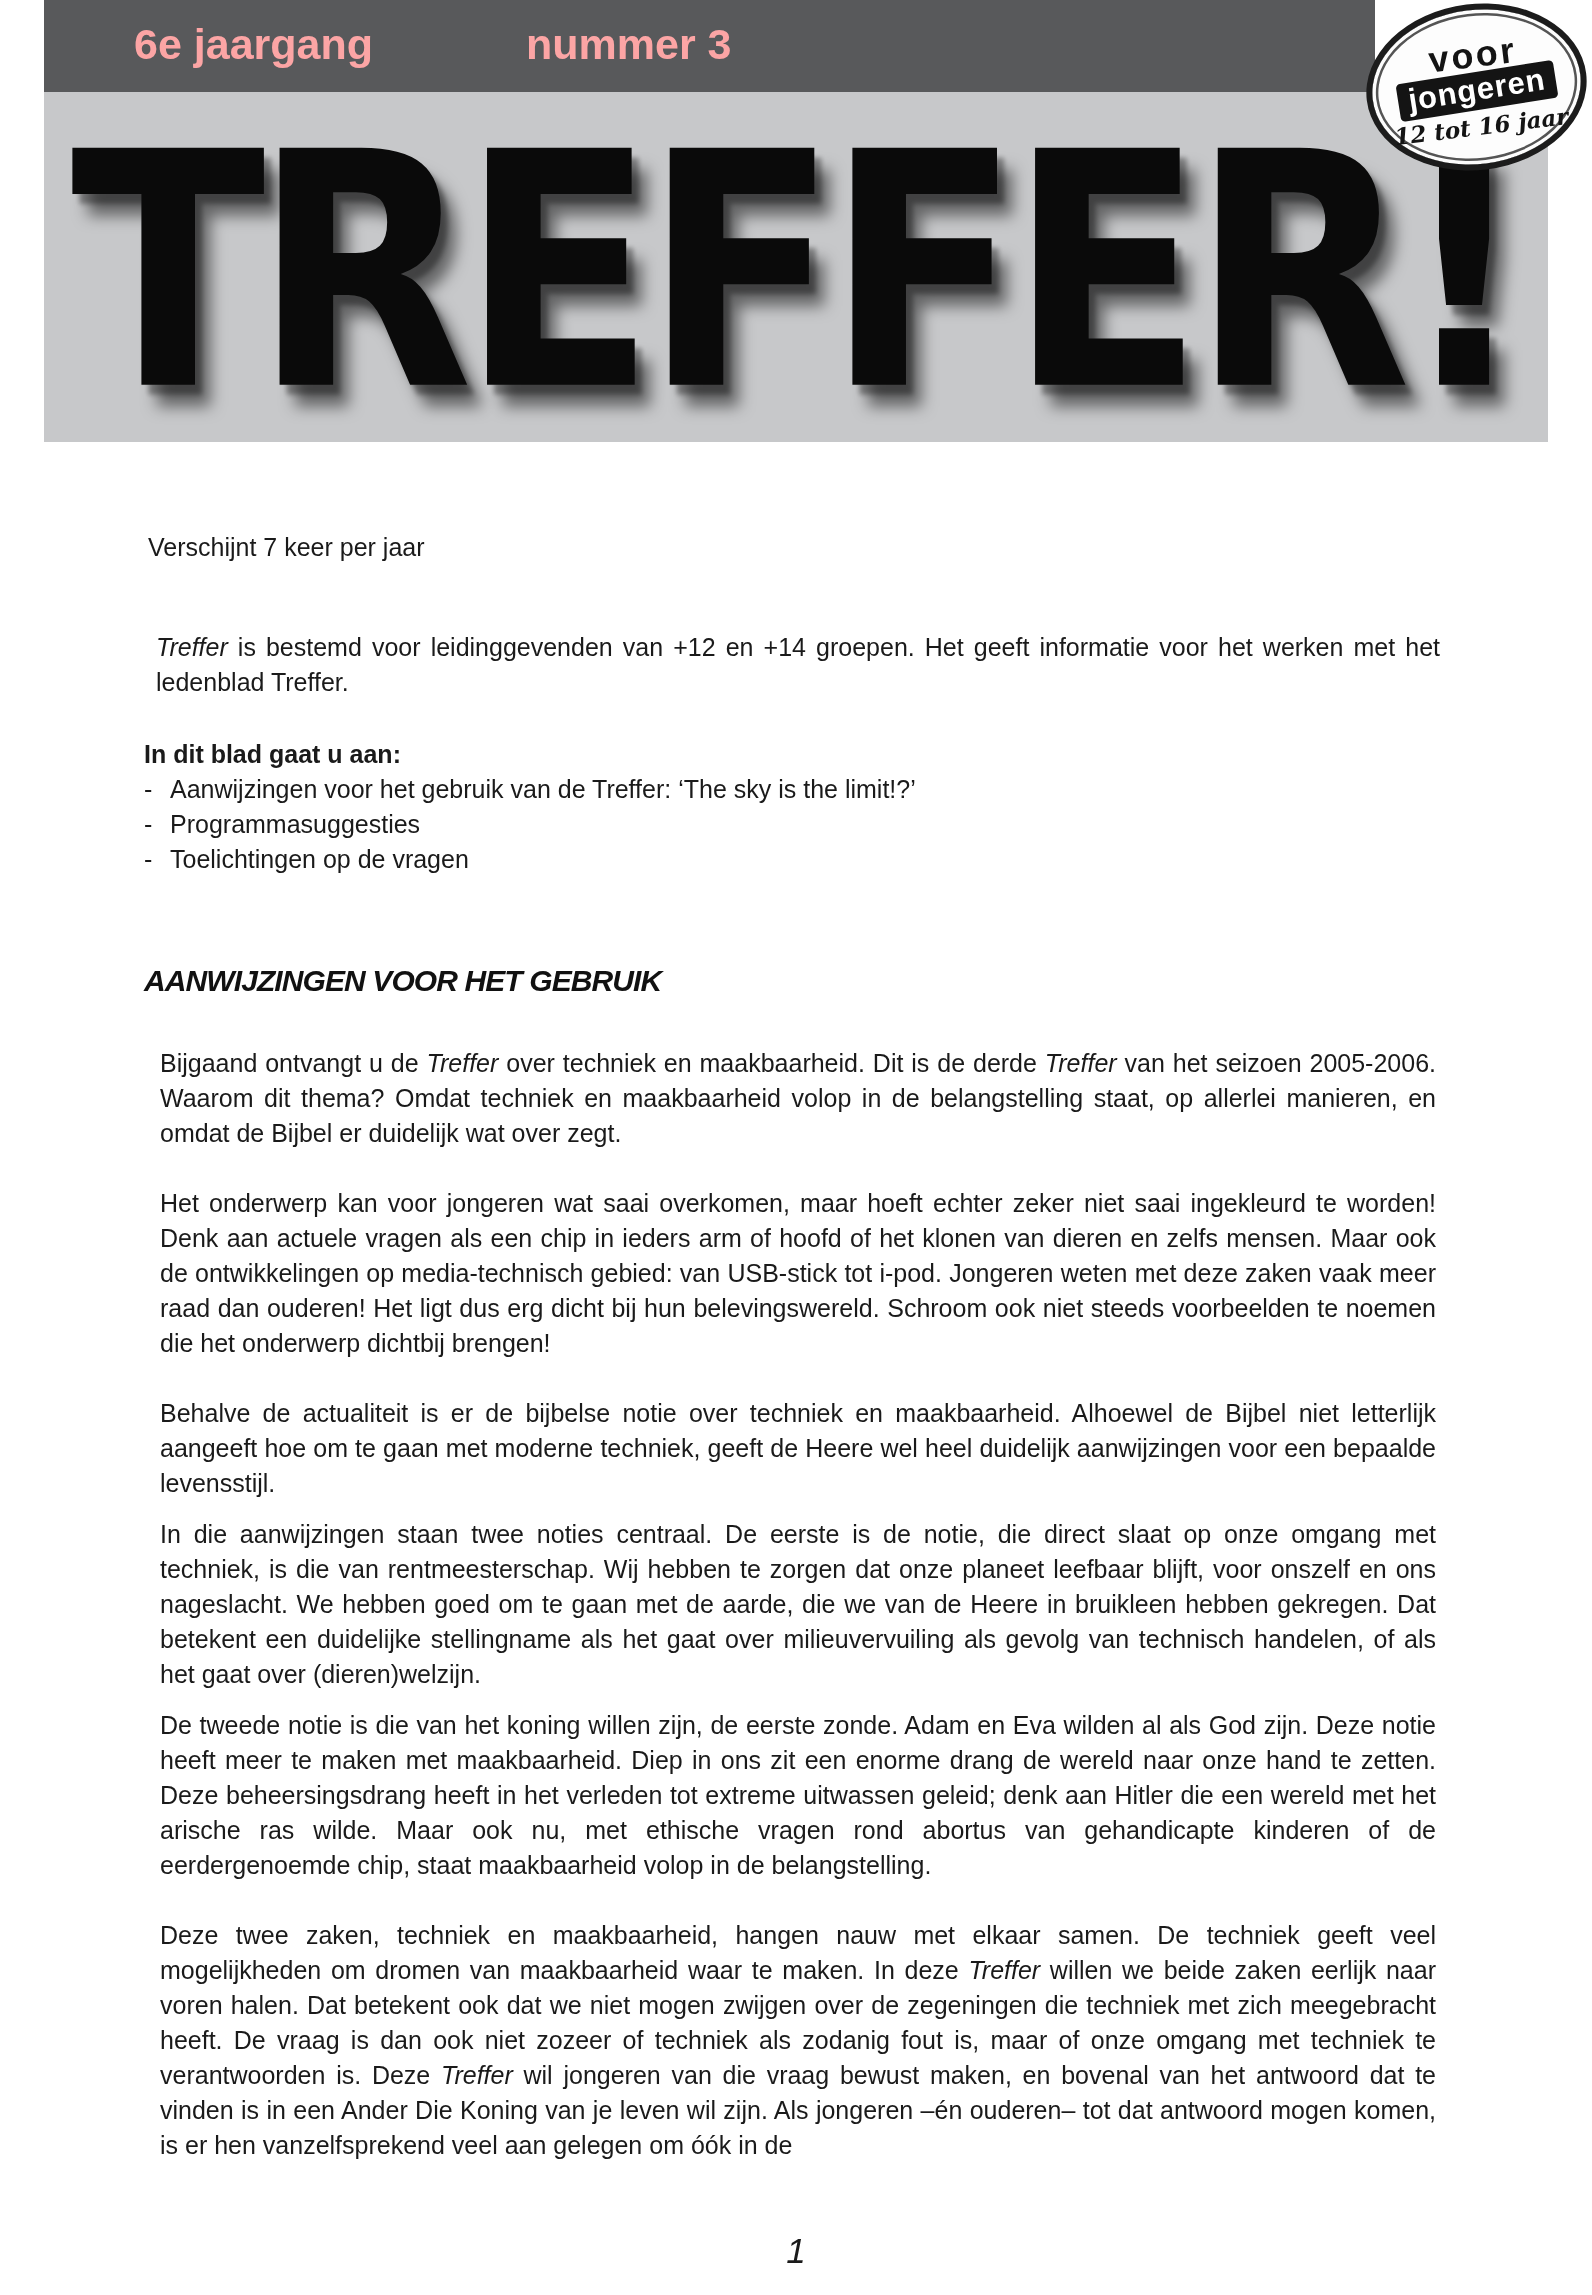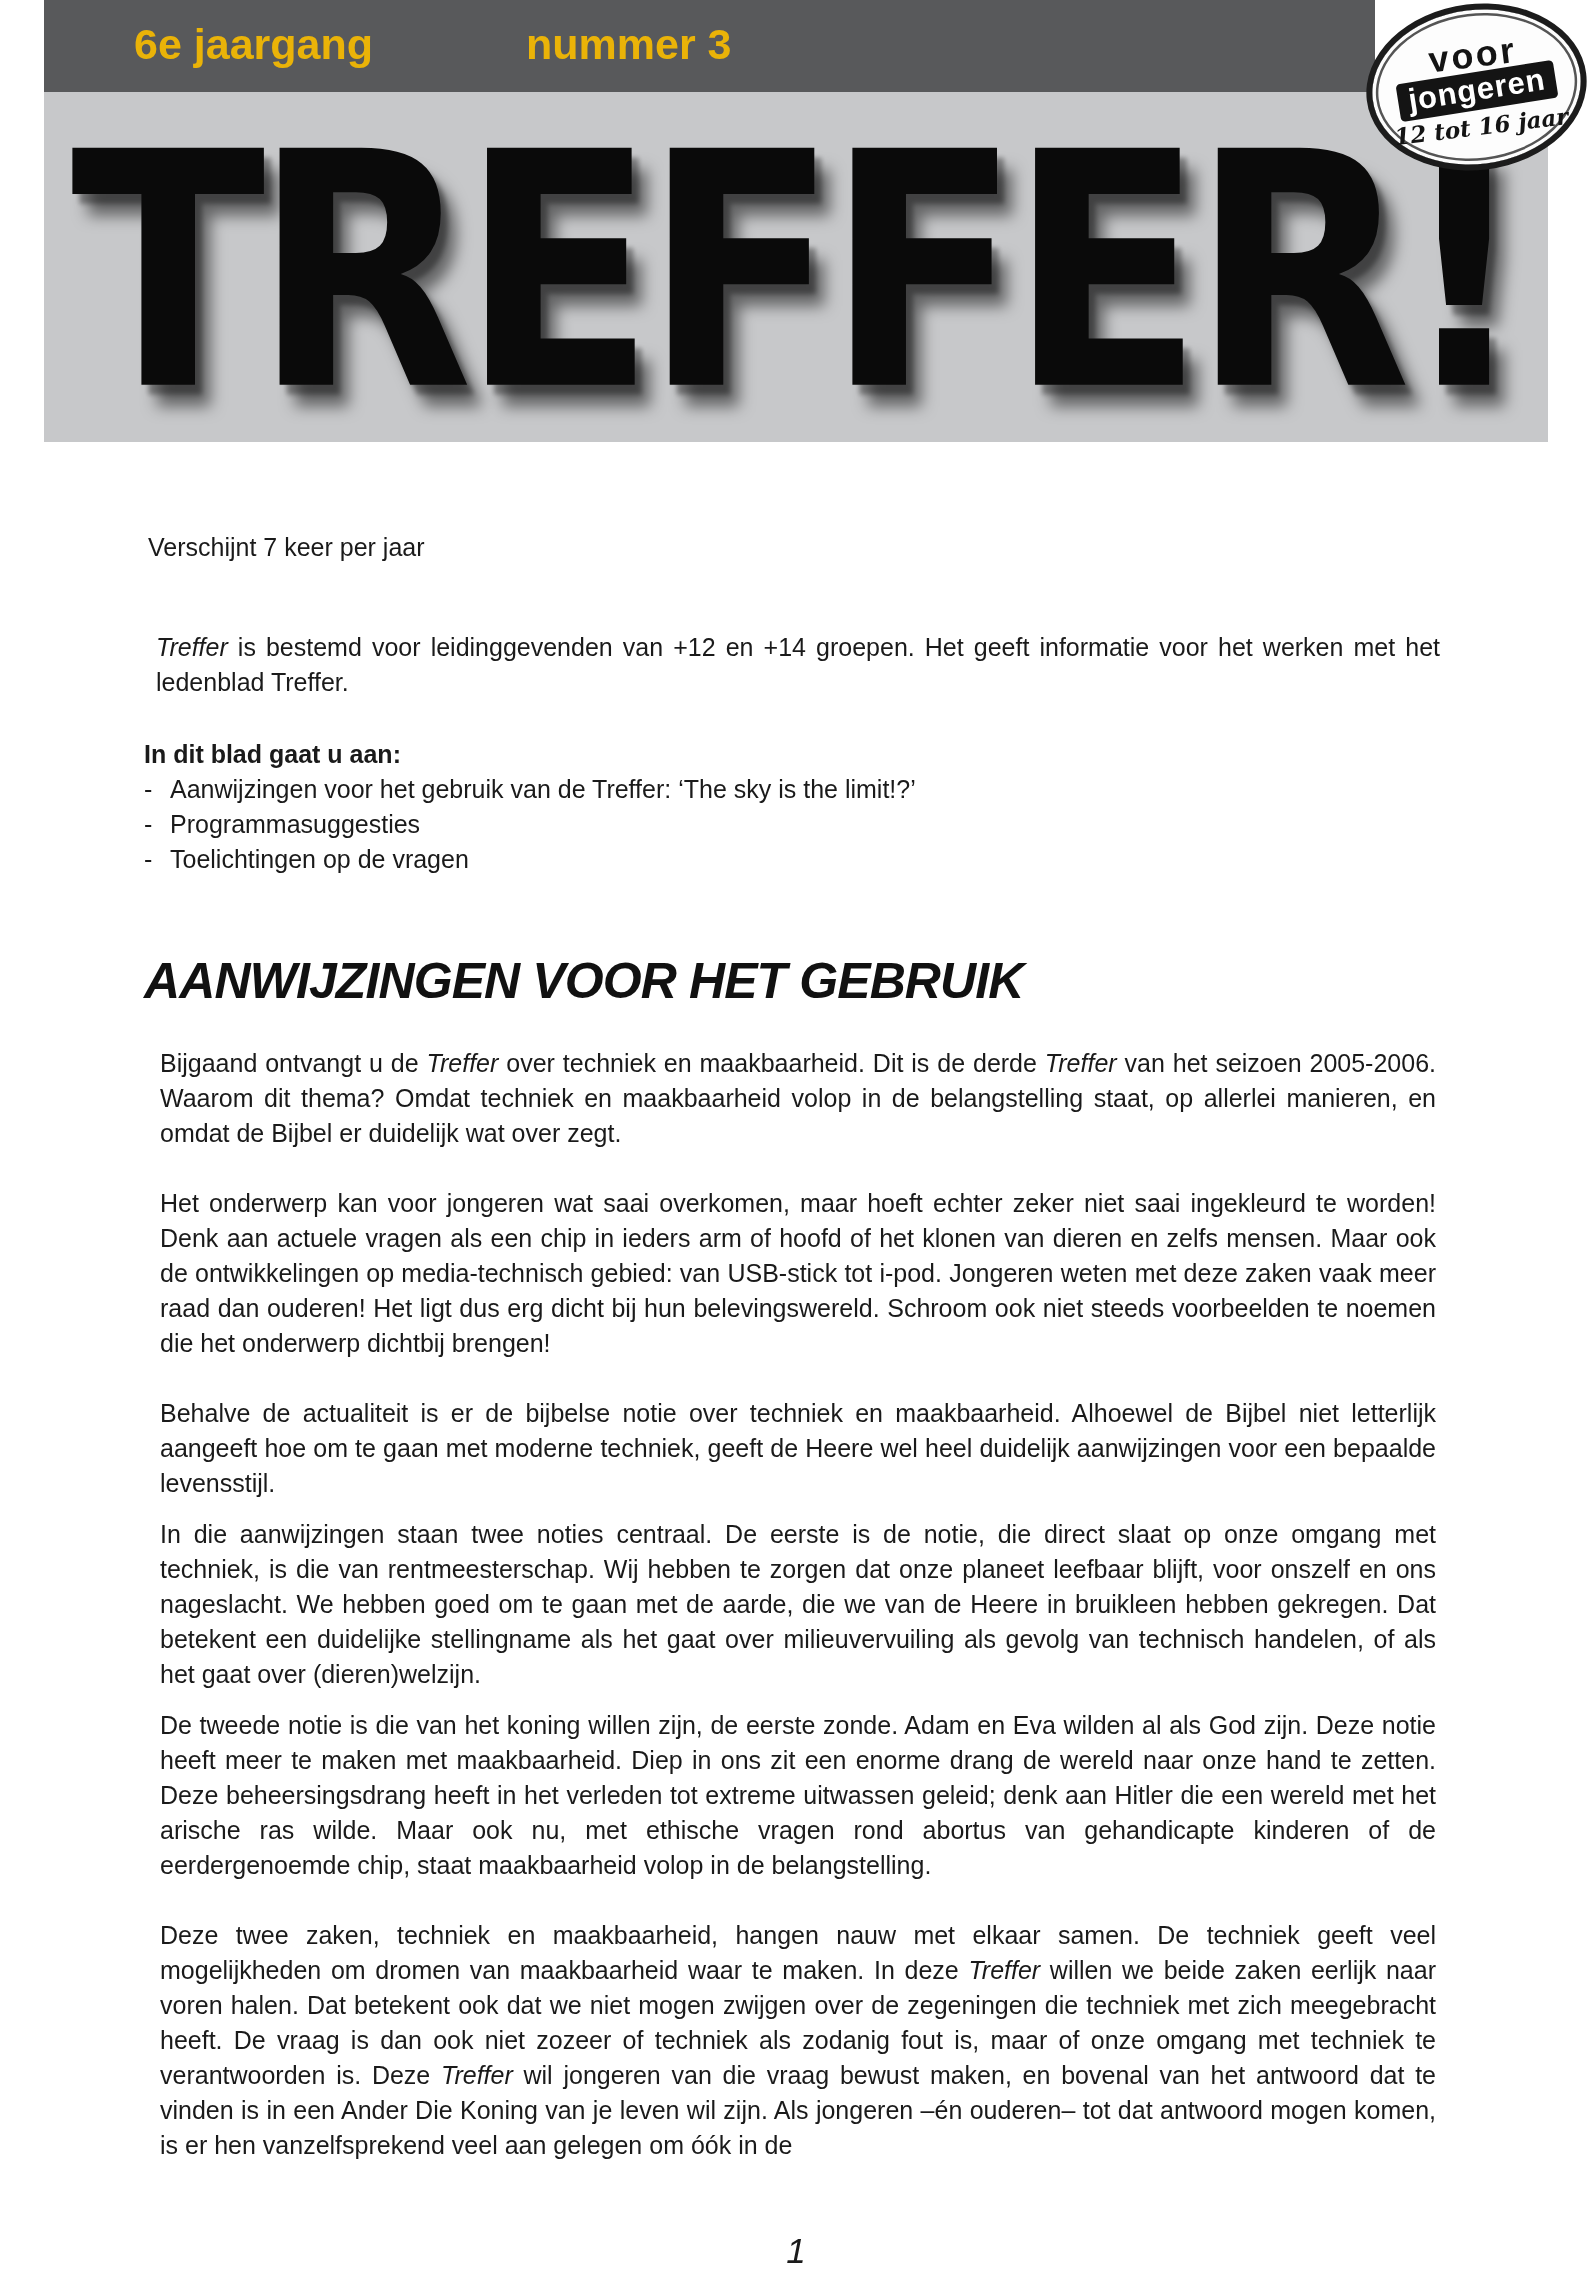--- a/index.html
+++ b/index.html
@@ -17,21 +17,21 @@
   .header-bar {
     position: absolute;
     left: 44px; top: 0;
     width: 1331px; height: 92px;
     background: #58595b;
   }
   .header-bar span {
     position: absolute;
     top: 50%;
     transform: translateY(-54%);
-    color: #eab308;
+    color: #fca5a5;
     font-weight: bold;
     font-size: 43px;
     white-space: nowrap;
   }
   .h-vol  { left: 90px; }
   .h-issue{ left: 482px; }
   .h-date { left: 870px; }
 
   
   .banner {
@@ -118,21 +118,21 @@
   .intro { margin-top: 65px; text-align: justify; }
   .intro p { margin: 12px; }
 
   .toc { margin-top: 37px; }
   .toc-heading { font-weight: bold; margin: 0; }
   .toc-item { display: flex; }
   .toc-dash { width: 26px; flex: 0 0 26px; }
 
   .article-heading {
     margin-top: 79px;
-    font-size: 50px;
+    font-size: 30px;
     line-height: 50px;
     font-weight: bold;
     font-style: italic;
     letter-spacing: -0.9px;
     color: #111111;
   }
 
   .article-body { margin-top: 40px; text-align: justify; }
   .article-body p { margin: 16px; }
   .para + .para { margin-top: 35px; }

